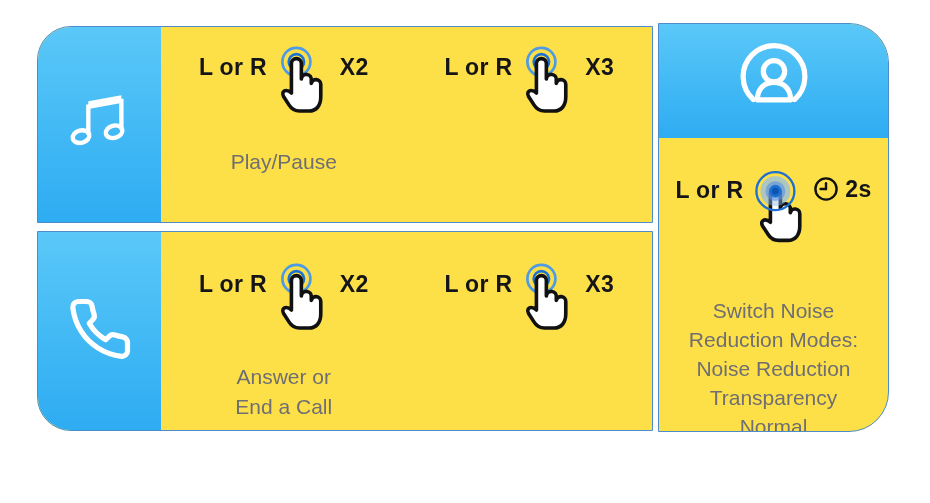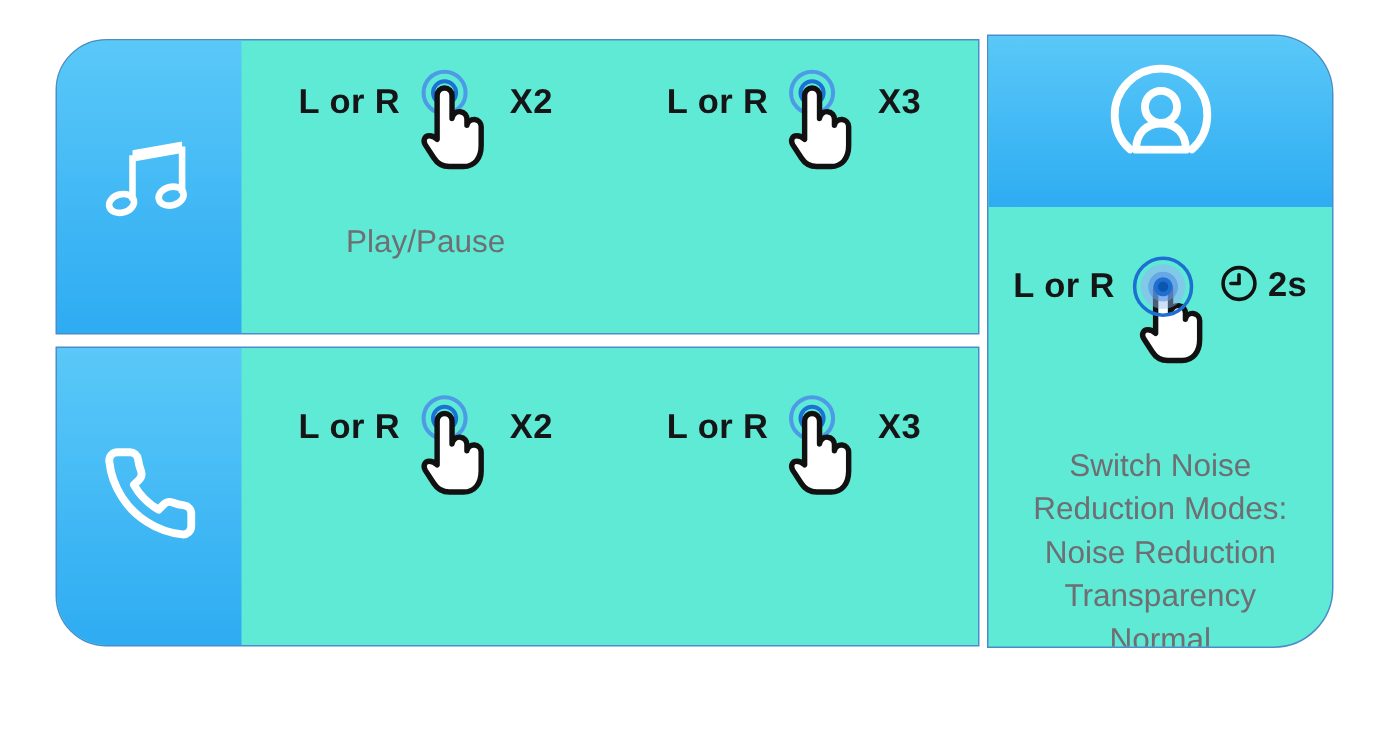--- a/index.html
+++ b/index.html
@@ -1,21 +1,21 @@
 <!DOCTYPE html>
 <html><head>
 <meta charset="utf-8">
 <style>
   html,body { margin:0; padding:0; }
   body {
     width:930px; height:503px; position:relative; background:#ffffff;
     font-family:"Liberation Sans", sans-serif; overflow:hidden;
   }
   .panel {
-    position:absolute; background:#5eead4; border:1.6px solid #4C8CCB;
+    position:absolute; background:#fde047; border:1.6px solid #4C8CCB;
     box-sizing:border-box; overflow:hidden; display:flex;
   }
   #panel-music { left:37px; top:26px;  width:616px; height:197px; border-radius:34px 0 0 0; }
   #panel-calls { left:37px; top:231px; width:616px; height:200px; border-radius:0 0 0 34px; }
   #panel-noise { left:658px; top:23px; width:231px; height:409px; border-radius:0 40px 40px 0; flex-direction:column; }
 
   .side-tab {
     flex:0 0 123px; align-self:stretch;
     background:linear-gradient(180deg,#5AC8F8 0%,#2EACF2 100%);
     display:flex; align-items:center; justify-content:center;
@@ -130,20 +130,22 @@
     <div class="action-col">
       <div class="gesture-row">
         <span class="trigger-label">L or R</span>
         <span class="gesture-icon">
           <svg width="56" height="90" viewBox="0 0 62 92">
               <use href="#tap-g"></use>
             </svg>
         </span>
         <span class="count-label">X2</span>
       </div>
+      <div class="action-desc">Answer or
+End a Call</div>
     </div>
     <div class="action-col">
       <div class="gesture-row">
         <span class="trigger-label">L or R</span>
         <span class="gesture-icon">
           <svg width="56" height="90" viewBox="0 0 62 92">
               <use href="#tap-g"></use>
             </svg>
         </span>
         <span class="count-label">X3</span>

